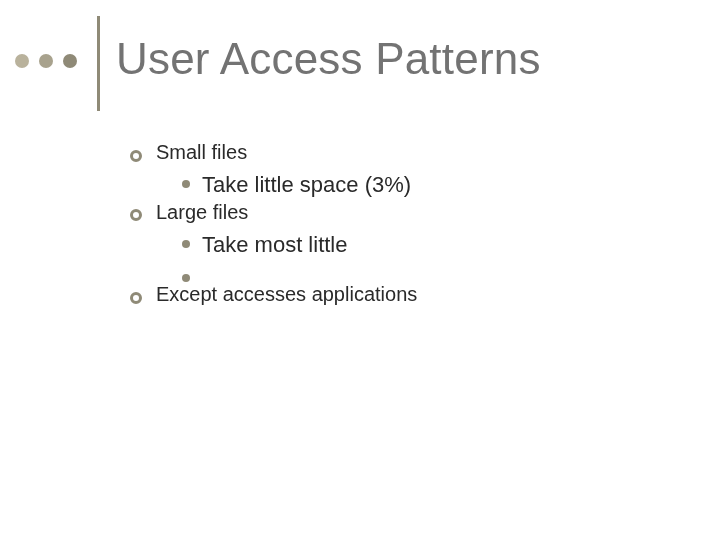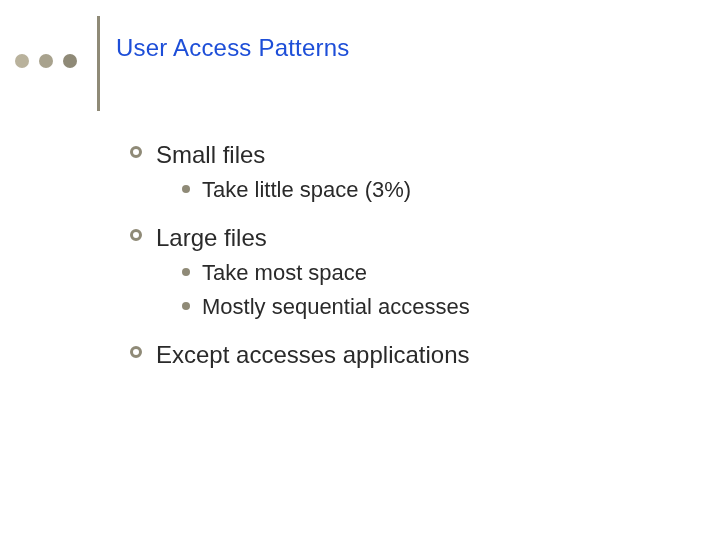--- a/index.html
+++ b/index.html
@@ -38,36 +38,36 @@
     left: 97px;
     top: 16px;
     width: 0;
     height: 95px;
     border-left: 3px solid #8f8a77;
   }
   .title {
     position: absolute;
     left: 116px;
     top: 34px;
-    font-size: 24px;
+    font-size: 44px;
     font-weight: 400;
     letter-spacing: 0.2px;
-    color: #1d4ed8;
+    color: #737373;
   }
   .content {
     position: absolute;
     left: 130px;
     top: 140px;
     width: 560px;
   }
   .lvl1 {
     display: flex;
-    align-items: flex-start;
+    align-items: center;
     margin-top: 18px;
-    font-size: 24px;
+    font-size: 20px;
     line-height: 1.25;
   }
   .lvl1:first-child { margin-top: 0; }
   .lvl1 .bullet {
     width: 12px;
     height: 12px;
     border: 3px solid #8f8a77;
     border-radius: 50%;
     background: transparent;
     margin-right: 14px;
@@ -85,21 +85,21 @@
   }
   .lvl2 .bullet {
     width: 8px;
     height: 8px;
     border-radius: 50%;
     background: #8f8a77;
     margin-right: 12px;
     margin-top: 9px;
     flex: 0 0 auto;
   }
-  .group + .group { margin-top: 18px; }
+  .group + .group { }
 </style>
 </head>
 <body>
 
 <div class="slide">
 
   <div class="decor">
     <span class="dot dot1"></span>
     <span class="dot dot2"></span>
     <span class="dot dot3"></span>
@@ -121,25 +121,24 @@
       </div>
     </div>
 
     <div class="group">
       <div class="lvl1">
         <span class="bullet"></span>
         <span>Large files</span>
       </div>
       <div class="lvl2">
         <span class="bullet"></span>
-        <span>Take most space</span>
+        <span>Take most little</span>
       </div>
       <div class="lvl2">
         <span class="bullet"></span>
-        <span>Mostly sequential accesses</span>
       </div>
     </div>
 
     <div class="group">
       <div class="lvl1">
         <span class="bullet"></span>
         <span>Except accesses applications</span>
       </div>
     </div>
 

